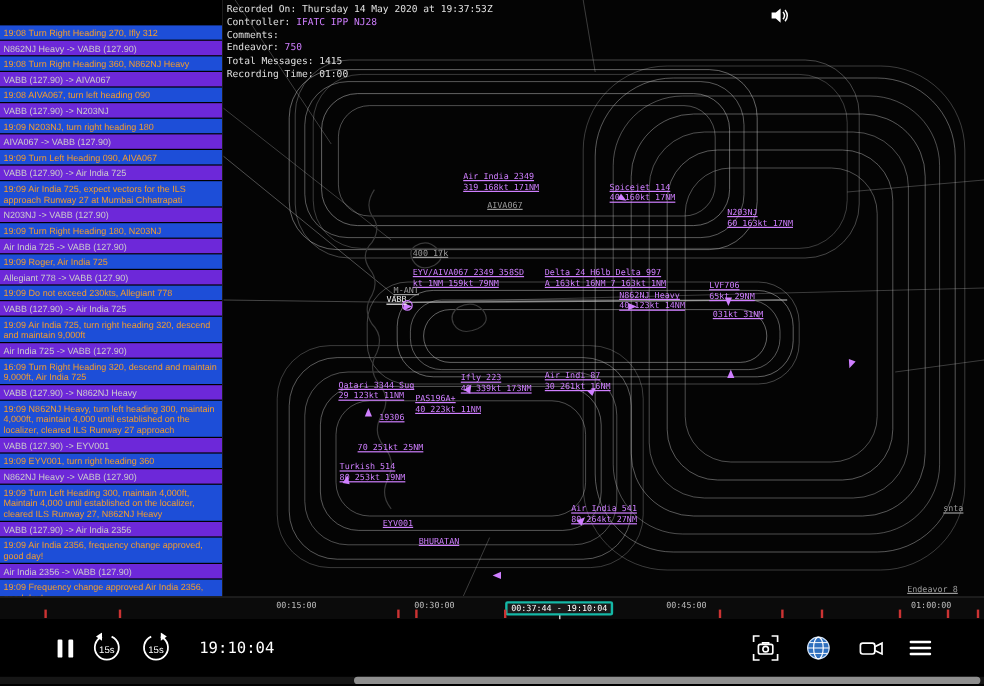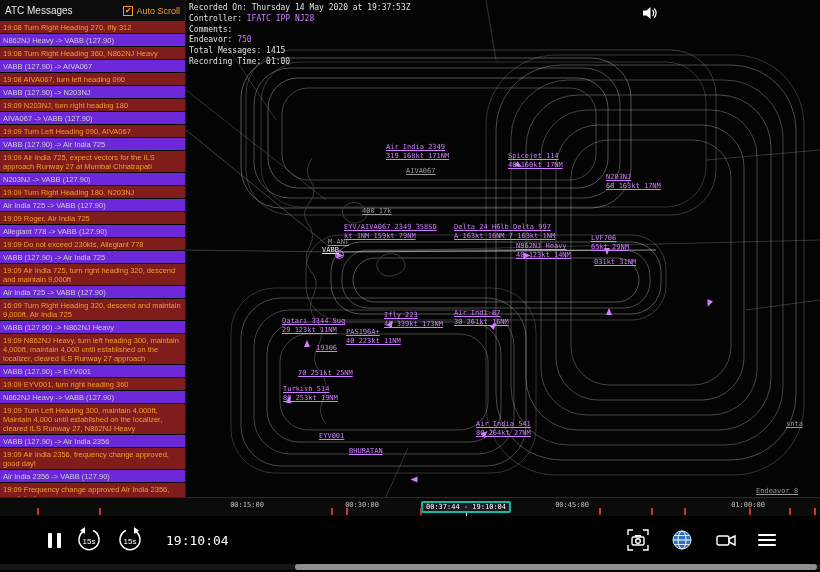--- a/index.html
+++ b/index.html
@@ -9,21 +9,21 @@
 
   
   .sidebar { position:absolute; left:0; top:0; width:186px; height:497px; background:#000; border-right:1px solid #1c1c1c; overflow:hidden; }
   .sidebar-header { height:21px; display:flex; align-items:center; padding:0 5px; background:#0d0d0d; }
   .panel-title { color:#e6e6e6; font-size:10px; }
   .autoscroll { margin-left:auto; display:flex; align-items:center; gap:3px; color:#f39c2d; font-size:9px; cursor:pointer; }
   .cb { width:10px; height:10px; border:1px solid #f39c2d; color:#f39c2d; font-size:8px; line-height:8px; text-align:center; }
   .cb::before { content:"\2714"; }
   .msgs { position:absolute; left:0; right:0; top:21px; bottom:0; overflow:hidden; }
   .msg { font-size:7.5px; line-height:1.2; padding:1.5px 3px; margin-bottom:1px; white-space:normal; }
-  .msg.atc { color:#f39c2d; background:#7f1d1d; }
+  .msg.atc { color:#f39c2d; background:#1d4ed8; }
   .msg.handoff { color:#cccccc; background:#6d28d9; }
 
   
   .radar { position:absolute; left:186px; top:0; width:634px; height:497px; background:#040404; overflow:hidden; }
   .trails { position:absolute; left:0; top:0; }
   .label-layer { position:absolute; left:0; top:0; width:100%; height:100%; }
   .radar-label { position:absolute; font-family:"DejaVu Sans Mono", monospace; font-size:7px; line-height:1.25; white-space:pre; cursor:default;text-decoration:underline; }
   .radar-label.purple { color:#cf7fff; }
   .radar-label.gray { color:#9a9a9a; }
   .radar-label.white { color:#f0f0f0; }
@@ -55,27 +55,20 @@
   
   .hscroll { position:absolute; left:0; top:564px; width:820px; height:6px; background:#161616; }
   .hscroll-thumb { position:absolute; left:295px; top:0; width:522px; height:6px; background:#8f8f8f; border-radius:3px; }
 </style>
 </head>
 <body>
 
 <div class="app">
 
   <div class="sidebar">
-    <div class="sidebar-header">
-      <span class="panel-title">ATC Messages</span>
-      <span class="autoscroll">
-        <span class="cb"></span>
-        <span>Auto Scroll</span>
-      </span>
-    </div>
     <div class="msgs">
         <div class="msg atc">19:08 Turn Right Heading 270, Ifly 312</div>
         <div class="msg handoff">N862NJ Heavy -&gt; VABB (127.90)</div>
         <div class="msg atc">19:08 Turn Right Heading 360, N862NJ Heavy</div>
         <div class="msg handoff">VABB (127.90) -&gt; AIVA067</div>
         <div class="msg atc">19:08 AIVA067, turn left heading 090</div>
         <div class="msg handoff">VABB (127.90) -&gt; N203NJ</div>
         <div class="msg atc">19:09 N203NJ, turn right heading 180</div>
         <div class="msg handoff">AIVA067 -&gt; VABB (127.90)</div>
         <div class="msg atc">19:09 Turn Left Heading 090, AIVA067</div>
@@ -153,21 +146,21 @@
       </g>
     </svg>
     <div class="label-layer">
         <div class="radar-label purple" style="left: 200px; top: 143px;">Air India 2349
 319 168kt 171NM</div>
         <div class="radar-label purple" style="left: 322px; top: 152px;">Spicejet 114
 40 160kt 17NM</div>
         <div class="radar-label gray" style="left: 220px; top: 167px;">AIVA067</div>
         <div class="radar-label purple" style="left: 420px; top: 173px;">N203NJ
 60 163kt 17NM</div>
-        <div class="radar-label gray" style="left: 176px; top: 207px;">400 17k</div>
+        <div class="radar-label gray" style="left: 158px; top: 207px;">400 17k</div>
         <div class="radar-label purple" style="left: 158px; top: 223px;">EYV/AIVA067 2349 358SD
 kt 1NM 159kt 79NM</div>
         <div class="radar-label purple" style="left: 268px; top: 223px;">Delta 24 H6lb Delta 997
 A 163kt 16NM 7 163kt 1NM</div>
         <div class="radar-label purple" style="left: 330px; top: 242px;">N862NJ Heavy
 40 123kt 14NM</div>
         <div class="radar-label gray" style="left: 118px; top: 238px; padding-left: 24px;">M-ANT</div>
         <div class="radar-label purple" style="left: 405px; top: 234px;">LVF706
 65kt 29NM</div>
         <div class="radar-label purple" style="left: 408px; top: 258px;">031kt 31NM</div>
@@ -222,21 +215,21 @@
 
   <div class="timeline">
     <div class="scrubber" style="left: 466px;">
       <div class="grip"></div>
     </div>
   <div class="tl-label" style="left: 52px; margin-top: 24px;">00:00:00</div>
       <div class="tl-label" style="left: 247px;">00:15:00</div>
       <div class="tl-label" style="left: 362px;">00:30:00</div>
       <div class="tl-label current" style="left: 466px;">00:37:44 - 19:10:04</div>
       <div class="tl-label" style="left: 572px;">00:45:00</div>
-      <div class="tl-label" style="left: 748px;">01:00:00</div>
+      <div class="tl-label" style="left: 776px;">01:00:00</div>
       <div class="tick" style="left: 37px;"></div>
       <div class="tick" style="left: 99px;"></div>
       <div class="tick" style="left: 331px;"></div>
       <div class="tick" style="left: 346px;"></div>
       <div class="tick" style="left: 420px;"></div>
       <div class="tick" style="left: 599px;"></div>
       <div class="tick" style="left: 651px;"></div>
       <div class="tick" style="left: 684px;"></div>
       <div class="tick" style="left: 749px;"></div>
       <div class="tick" style="left: 789px;"></div>

